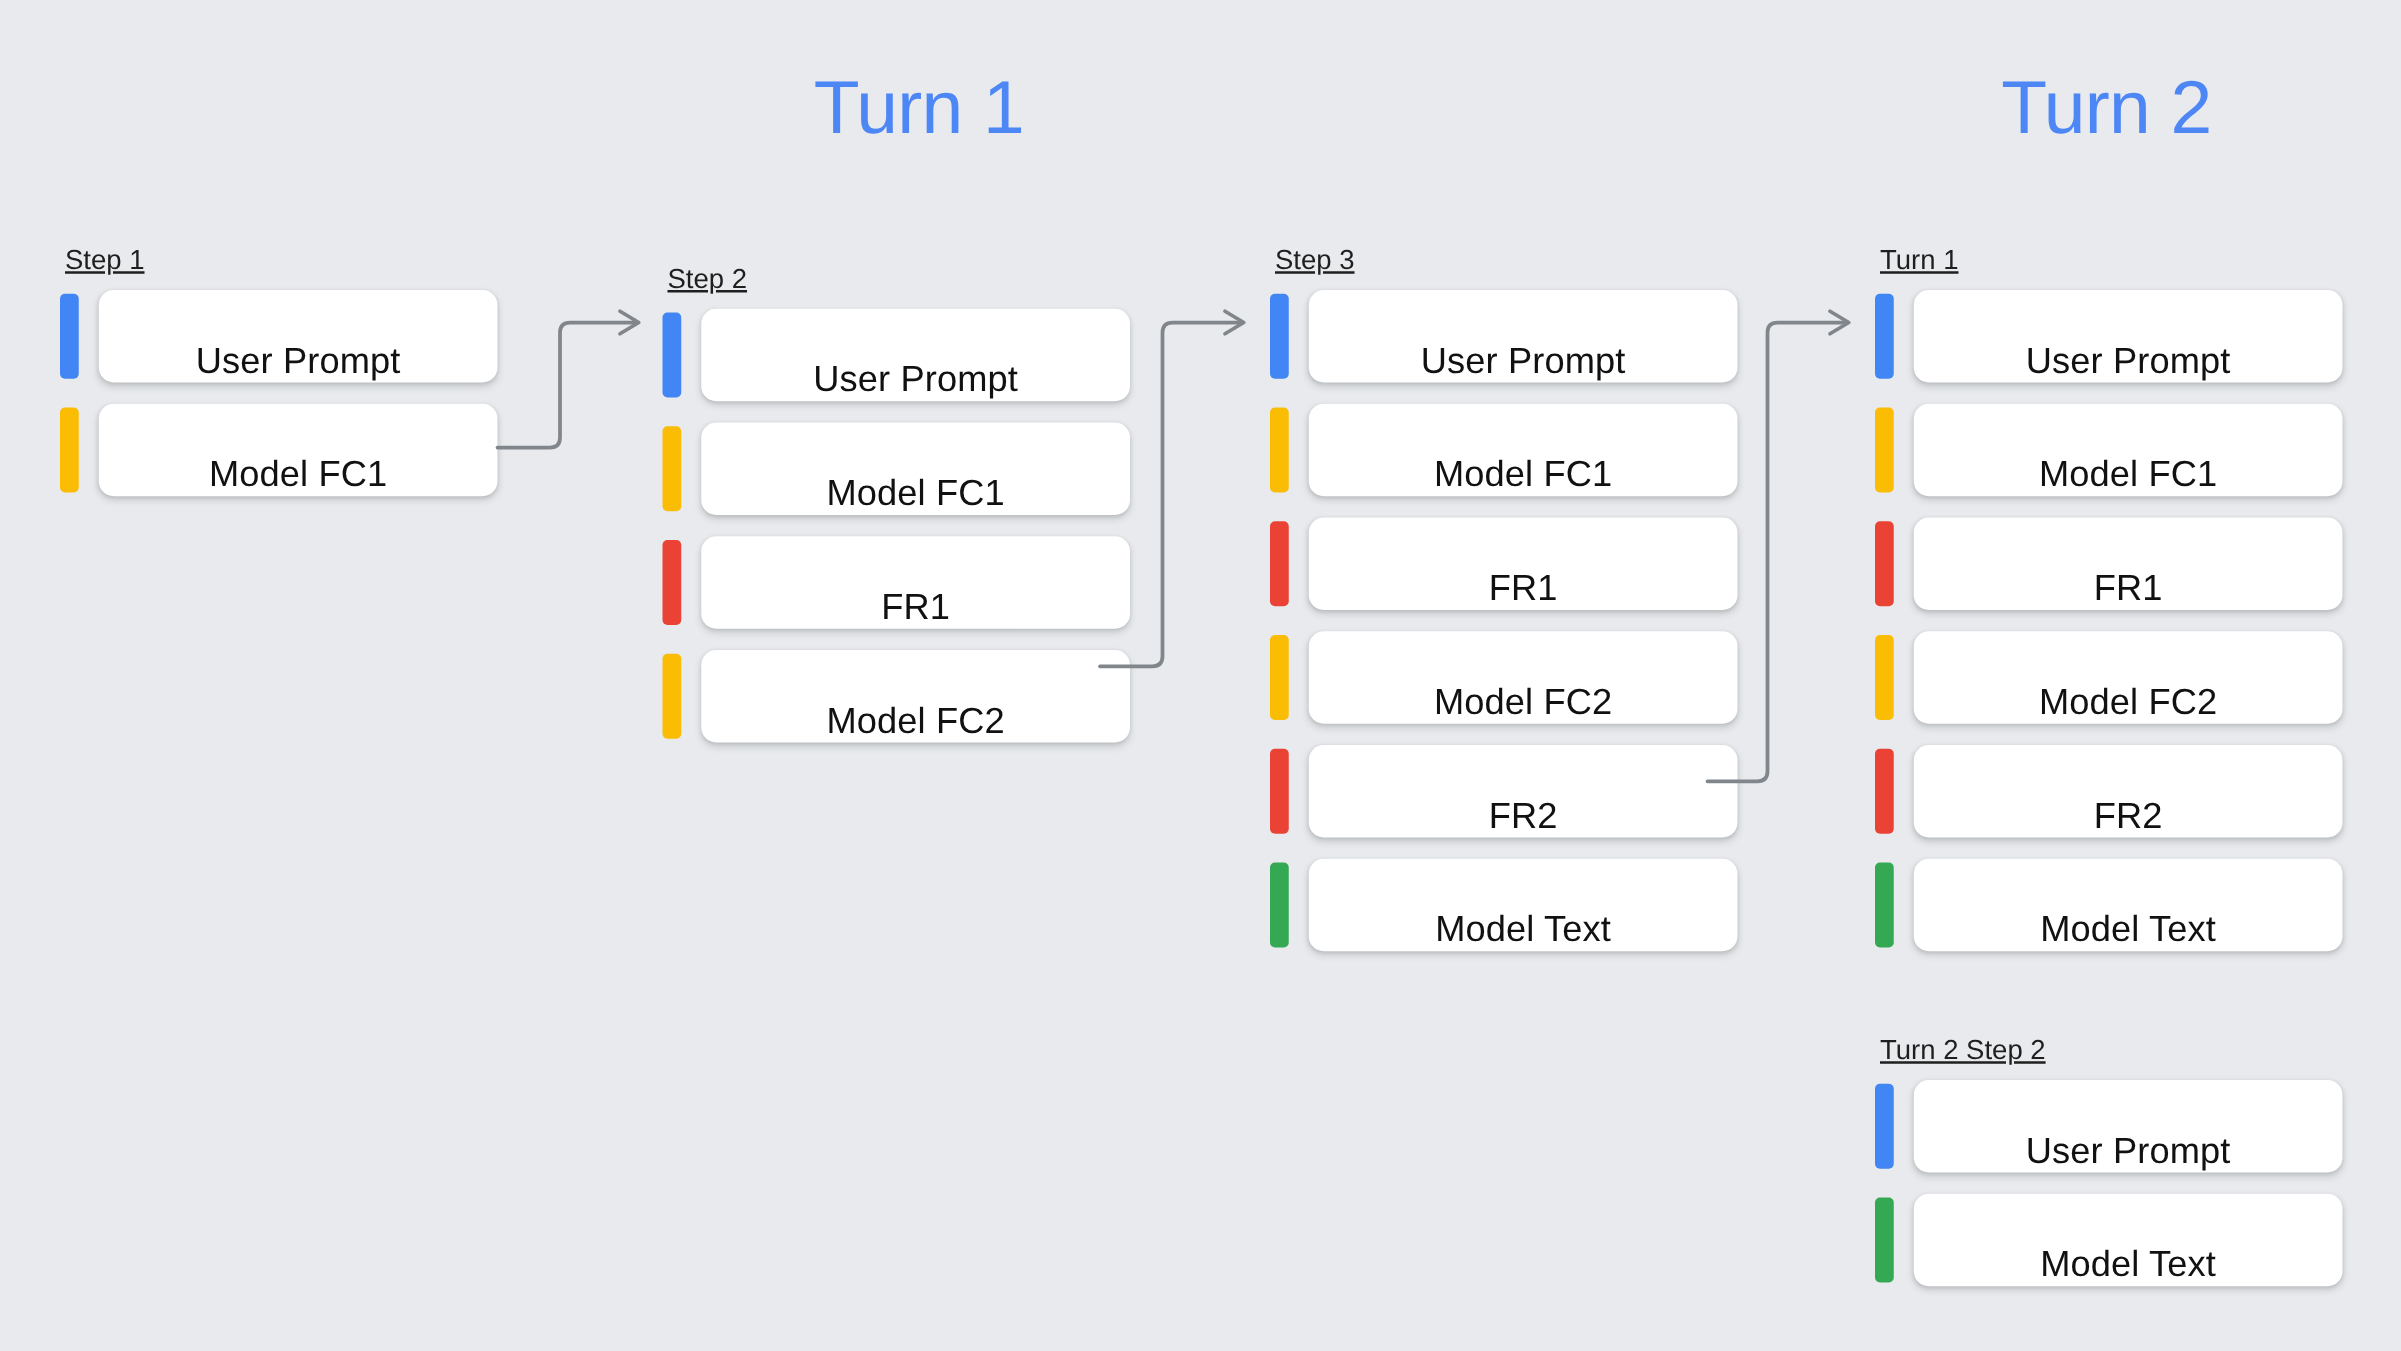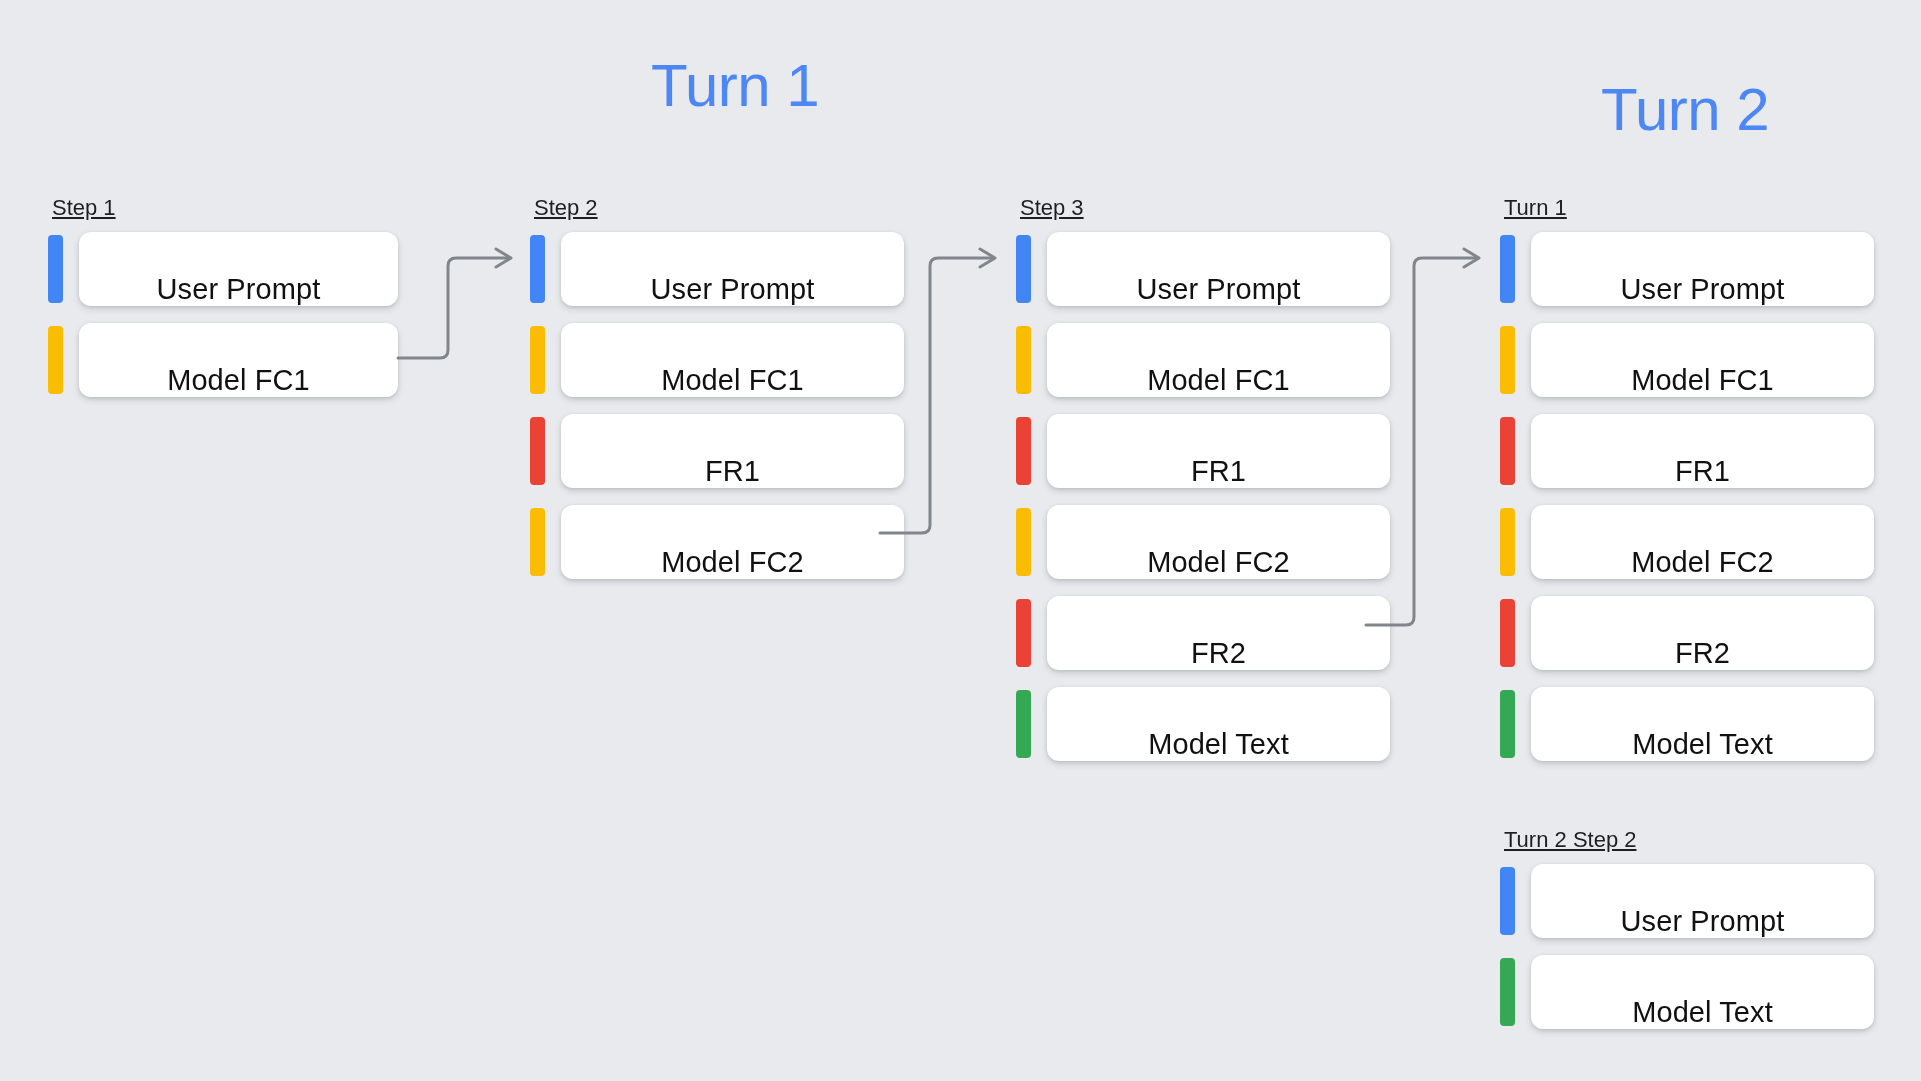--- a/index.html
+++ b/index.html
@@ -25,21 +25,21 @@
   .turn-heading {
     position: absolute;
     color: #4d86f5;
     font-size: 60px;
     font-weight: 400;
     letter-spacing: -0.5px;
     white-space: nowrap;
     line-height: 1;
   }
   #turn-heading-1 { left: 651px; top: 56px; }
-  #turn-heading-2 { left: 1601px; top: 56px; margin-top: 24px; }
+  #turn-heading-2 { left: 1601px; top: 56px; }
 
   
   .column {
     position: absolute;
   }
   .column-label {
     position: absolute;
     font-size: 22px;
     color: #1f1f1f;
     font-weight: 400;
@@ -112,21 +112,21 @@
     </div>
 
     <div class="row">
       <div class="row-bar" style="background:#fbbc04"></div>
       <div class="row-card" style="width:319px;">
         <span>Model FC1</span>
       </div>
     </div>
   </div>
 
-  <div class="column" id="col-step-2" style="left:530px; top:232px; width:350px;">
+  <div class="column" id="col-step-2" style="left:530px; top:247px; width:350px;">
     <div class="column-label">Step 2</div>
 
     <div class="row">
       <div class="row-bar" style="background:#4285f4"></div>
       <div class="row-card" style="width:343px;">
         <span>User Prompt</span>
       </div>
     </div>
 
     <div class="row">

